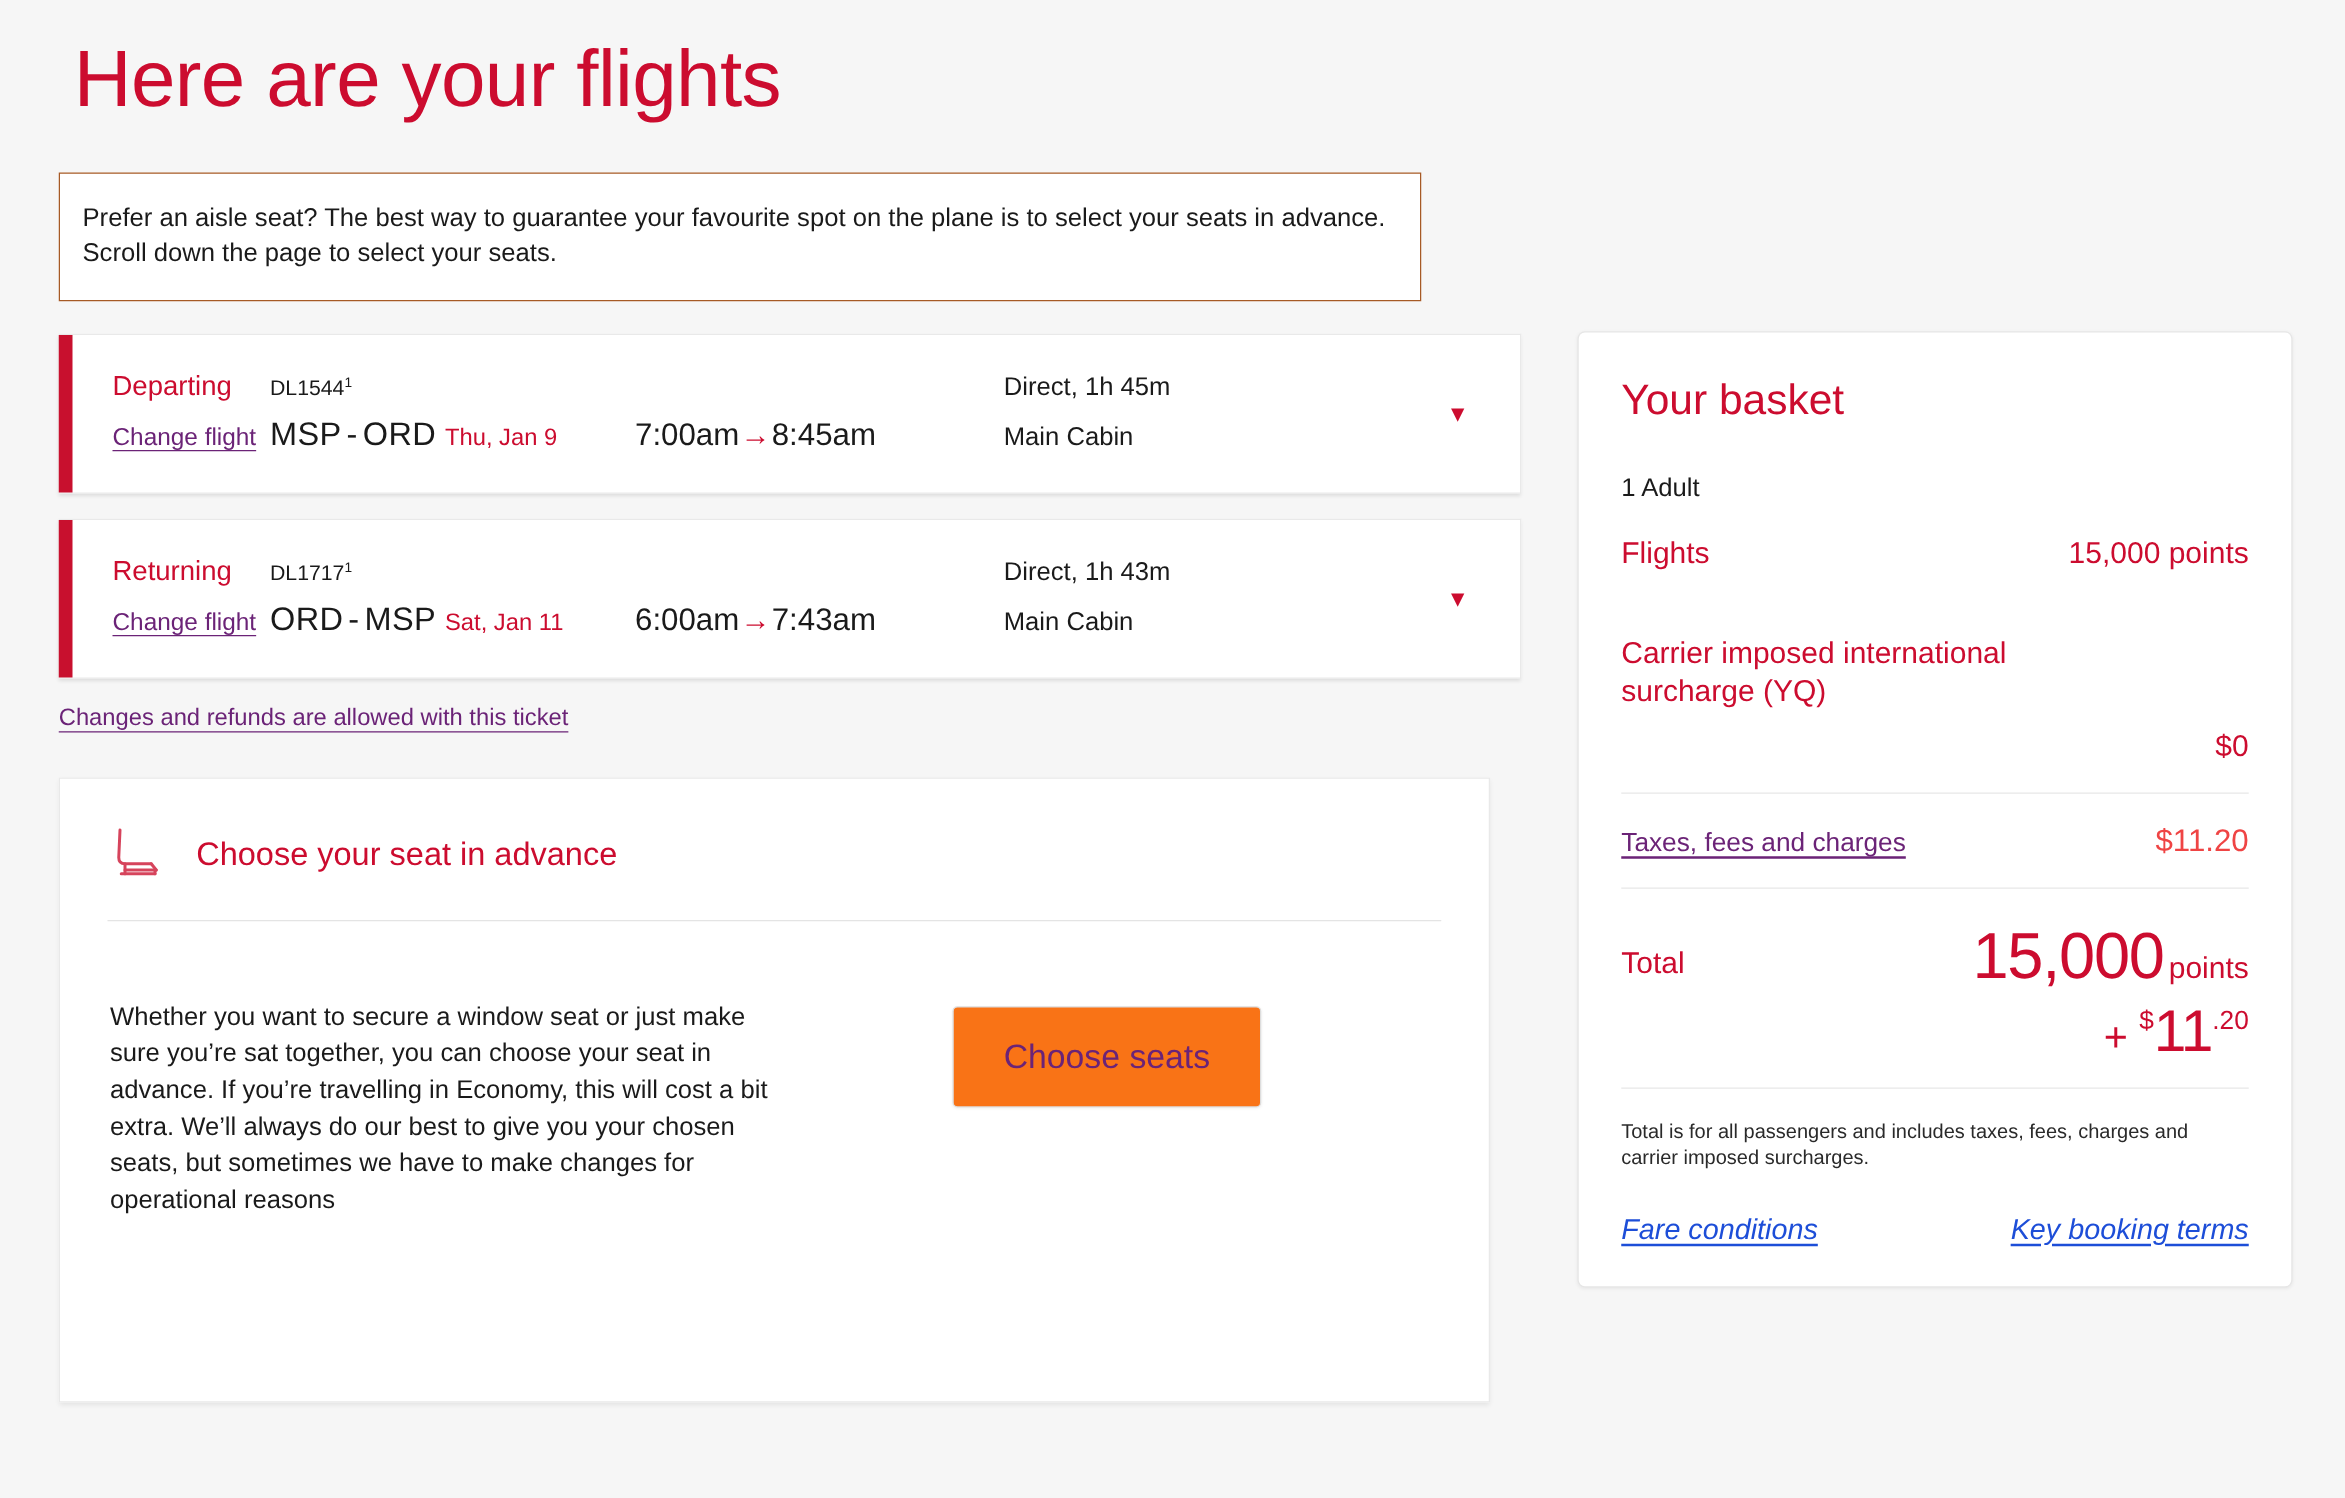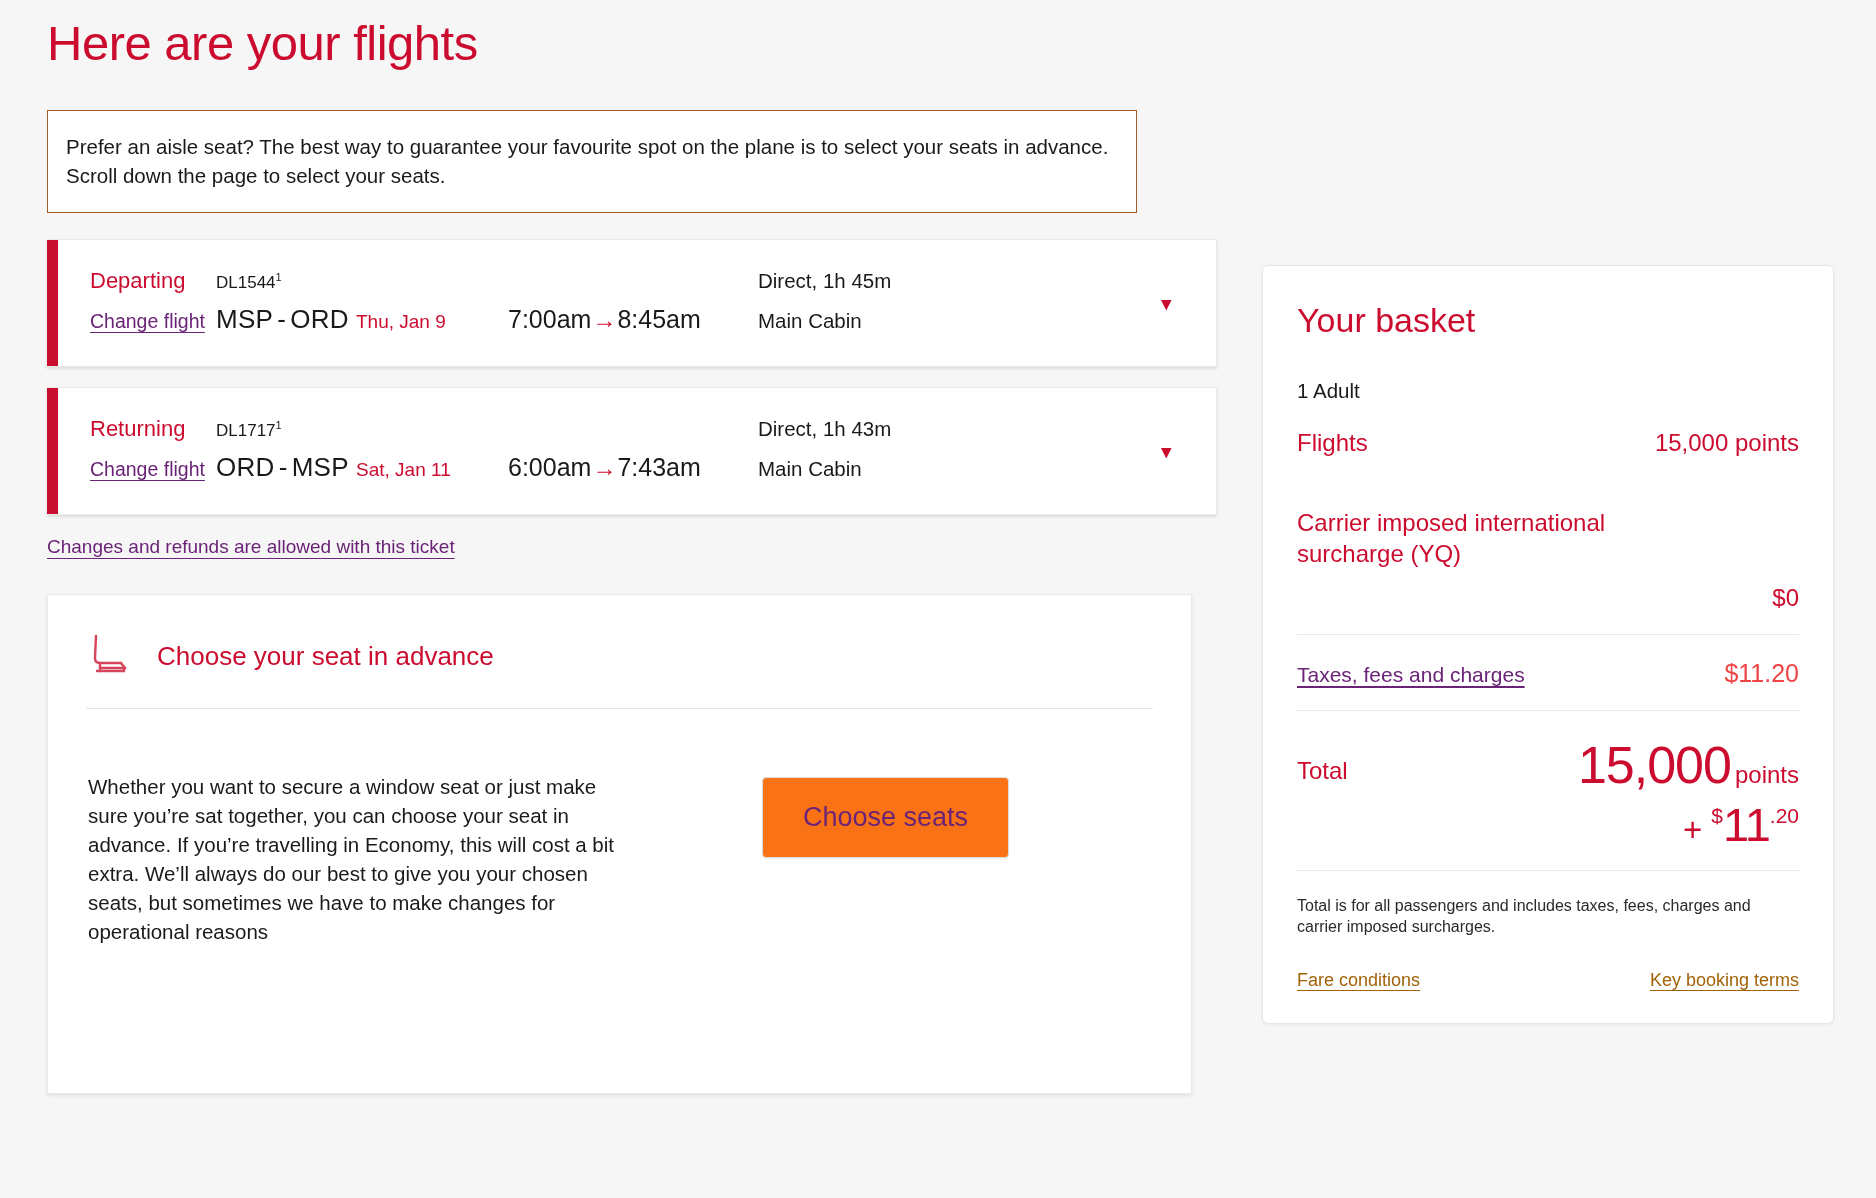--- a/index.html
+++ b/index.html
@@ -23,25 +23,25 @@
   
   .left-col {
     position: absolute;
     left: 47px;
     top: 0;
     width: 1145px;
   }
 
   .page-title {
     color: #cc0c2f;
-    font-size: 49px;
+    font-size: 64px;
     font-weight: 400;
     letter-spacing: -0.5px;
     line-height: 1.05;
-    margin: 0;
+    margin: 12px;
     padding-top: 18px;
     white-space: nowrap;
   }
 
   
   .notice-box {
     margin-top: 41px;
     width: 1090px;
     box-sizing: border-box;
     border: 1px solid #a65a25;
@@ -145,20 +145,21 @@
     color: #cc0c2f;
     font-size: 24px;
     padding: 0 1px;
   }
 
   .detail-line {
     font-size: 20.5px;
     color: #1a1a1a;
     line-height: 1;
     white-space: nowrap;
+    margin-left: 45px;
   }
 
   .chev {
     position: absolute;
     right: 45px;
     top: 50%;
     transform: translateY(-50%);
     color: #cc0c2f;
     font-size: 19px;
     line-height: 1;
@@ -351,25 +352,26 @@
     font-size: 16px;
     line-height: 1.32;
     color: #2a2a2a;
   }
   .basket-links {
     display: flex;
     justify-content: space-between;
     margin-top: 32px;
   }
   .basket-link {
-    color: #a16207;
-    font-size: 18px;
+    color: #1d4ed8;
+    font-size: 23px;
     text-decoration: underline;
     text-underline-offset: 4px;
     cursor: pointer;
+    font-style: italic;
   }
 </style>
 </head>
 <body>
 
 <div class="page">
 
   <div class="left-col">
 
     <h1 class="page-title">Here are your flights</h1>

